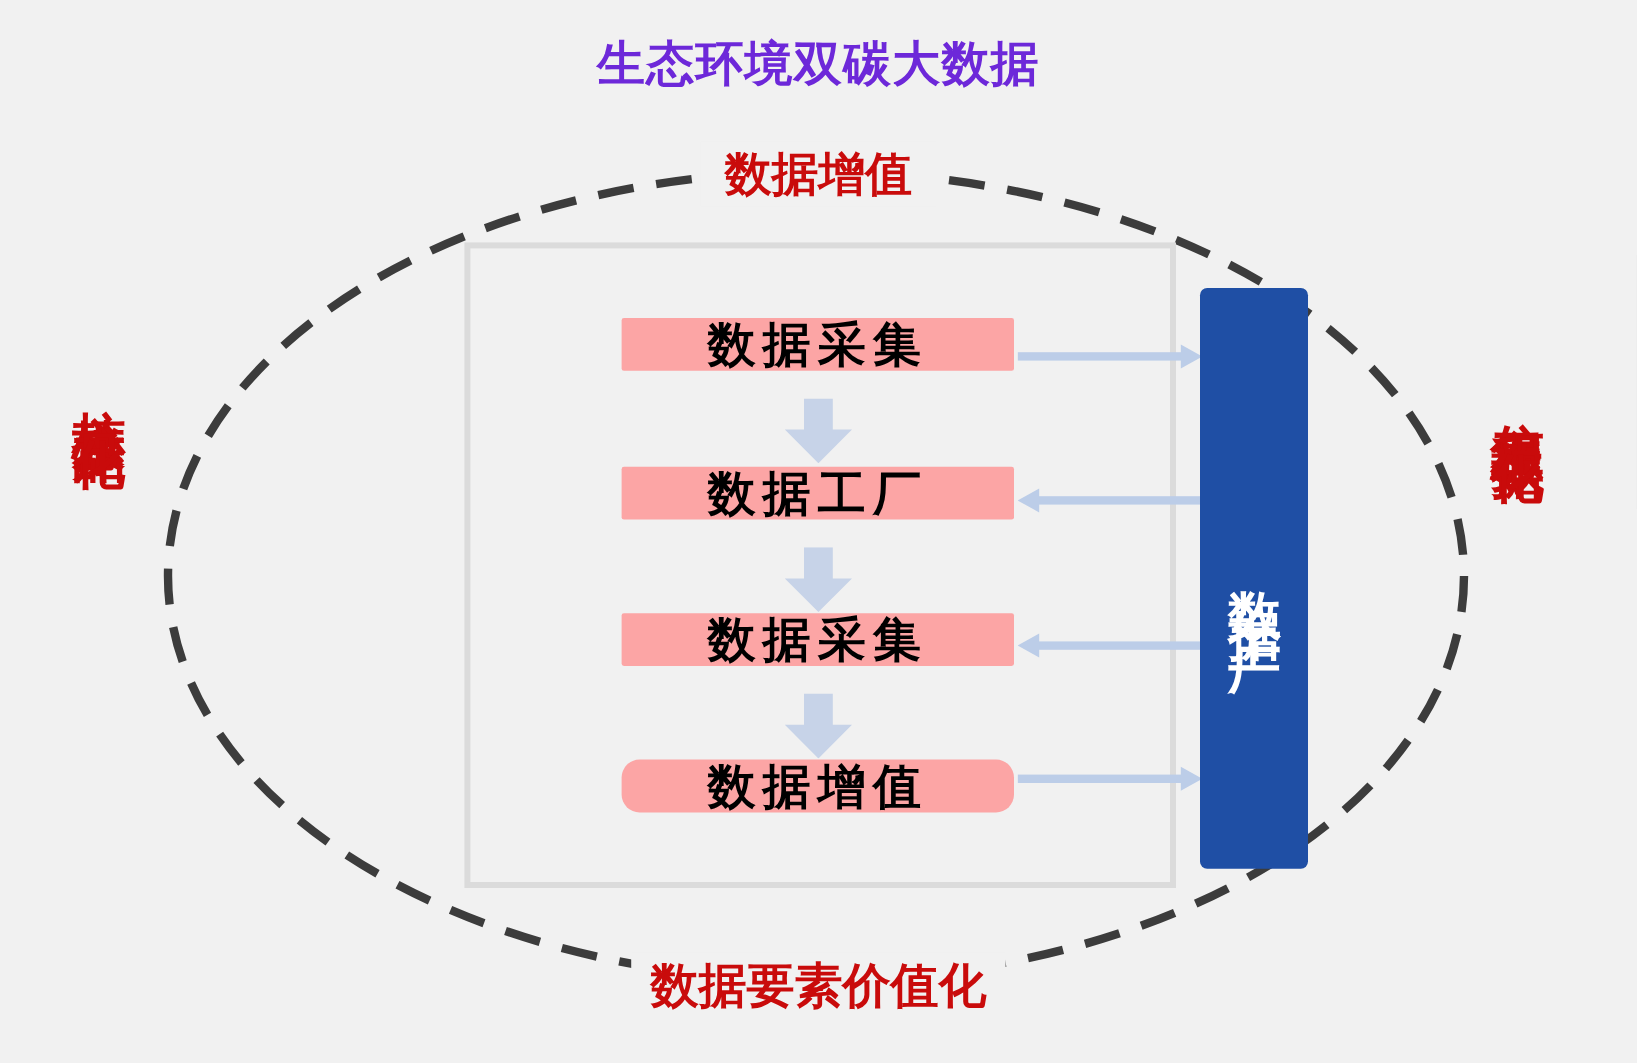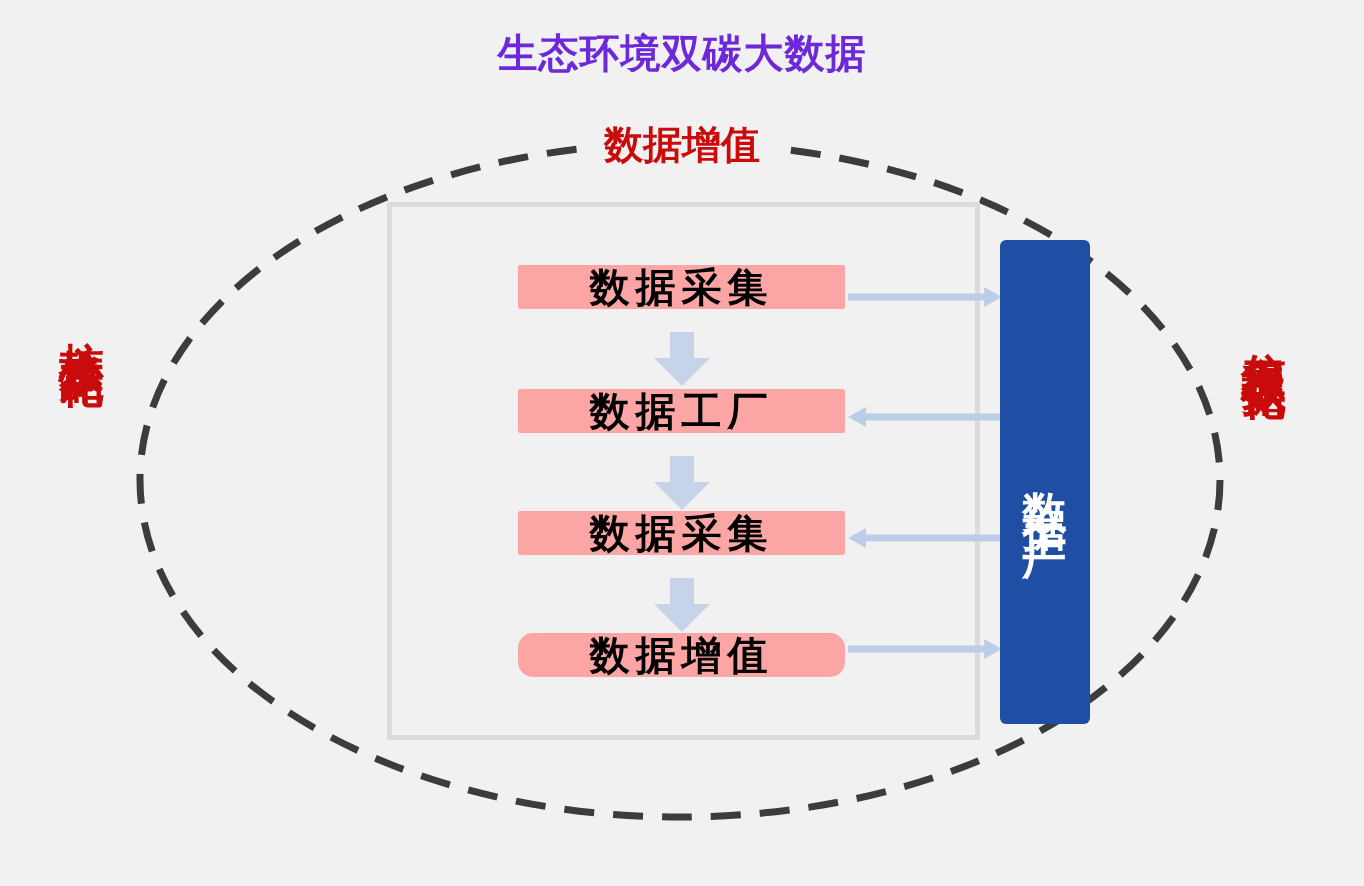--- a/index.html
+++ b/index.html
@@ -118,20 +118,21 @@
 
   <svg class="ellipse-svg" viewBox="0 0 1364 886" aria-hidden="true">
     <ellipse cx="680" cy="480" rx="540" ry="337"></ellipse>
   </svg>
 
   <h1 class="title">生态环境双碳大数据</h1>
 
   <div class="label top">数据增值</div>
   <div class="label side left">核心技术产品化</div>
   <div class="label side right">信息工程数据化</div>
+  <div class="label bottom">数据要素价值化</div>
 
   <div class="frame"></div>
 
   <div class="step step-1">数据采集</div>
   <div class="step step-2">数据工厂</div>
   <div class="step step-3">数据采集</div>
   <div class="step step-4">数据增值</div>
 
   <svg class="down-arrow da-1" viewBox="0 0 56 54" aria-hidden="true">
     <path d="M16 0 H40 V26 H56 L28 54 L0 26 H16 Z"></path>

